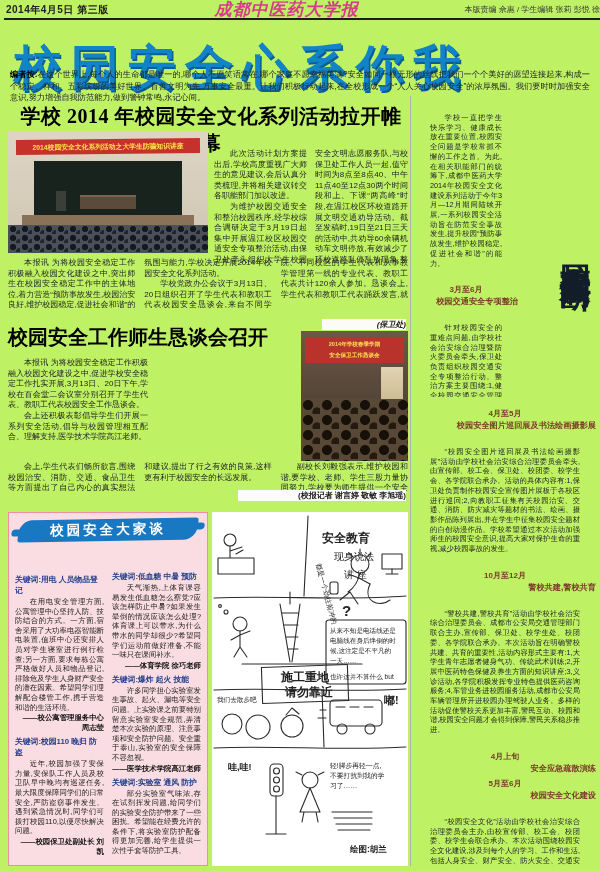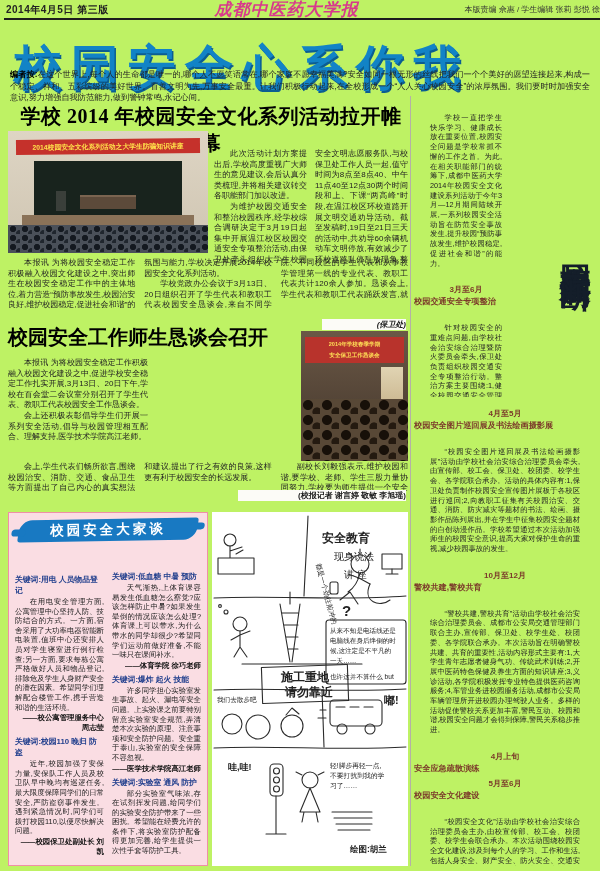--- a/index.html
+++ b/index.html
@@ -45,21 +45,21 @@
       font-family:"Liberation Serif",serif;font-size:20px;font-weight:bold;color:#000;}
   .a2-photo{position:absolute;top:331px;left:301px;width:107px;height:130px;background:linear-gradient(#6b5846,#40342a);overflow:hidden;}
   .p2-banner{position:absolute;top:6px;left:4px;right:4px;height:24px;background:#b8332c;color:#ffdf56;
       font-size:5.6px;font-weight:bold;text-align:center;line-height:11px;padding-top:2px;overflow:hidden;}
   .p2-window{position:absolute;top:36px;right:5px;width:22px;height:38px;background:linear-gradient(#efe3c0,#d8c49a);opacity:.9;}
   .p2-aud{position:absolute;bottom:0;left:0;right:0;height:62px;background-color:#584836;
       background-image:radial-gradient(circle at 7px 6px,#171009 4.6px,transparent 5.4px),
                        radial-gradient(circle at 16px 13px,#241a10 4.2px,transparent 5px);
       background-size:19px 15px;}
   .a2-side{position:absolute;top:358px;left:8px;width:288px;height:101px;}
-  .a2-bottom{position:absolute;top:462px;left:8px;width:400px;height:41px;}
+  .a2-bottom{position:absolute;top:462px;left:8px;width:400px;height:41px;font-family:Liberation Serif, serif;}
   .a2-byline{position:absolute;top:490px;left:238px;width:168px;}
   
   .talk-box{position:absolute;top:512px;left:8px;width:200px;height:354px;background:#fadde3;
       border:1px solid #ef8fa6;box-sizing:border-box;overflow:hidden;}
   .talk-banner{position:relative;margin:6px 10px 4px 10px;height:22px;background:#1879c2;
       border-radius:12px 3px 12px 3px;transform:skewX(-10deg) rotate(-1deg);}
   .talk-banner:before{content:"";position:absolute;left:-7px;top:9px;width:14px;height:7px;background:#1879c2;border-radius:4px;}
   .talk-banner:after{content:"";position:absolute;right:-7px;top:5px;width:14px;height:7px;background:#1879c2;border-radius:4px;}
   .talk-banner span{display:block;transform:skewX(10deg);color:#fff;font-weight:bold;font-size:13.5px;
       letter-spacing:3px;text-align:center;line-height:22px;font-family:"Liberation Serif",serif;}
@@ -73,21 +73,21 @@
   .ck{stroke:#2b2b2b;fill:none;stroke-width:1.1;stroke-linecap:round;stroke-linejoin:round;}
   .ctx{fill:#222;font-family:"Liberation Sans",sans-serif;}
   
   .rc-vtitle{position:absolute;top:90px;left:519px;width:78px;height:314px;
       writing-mode:vertical-rl;text-orientation:upright;text-align:center;
       font-family:"DejaVu Serif",serif;font-weight:900;font-size:31px;letter-spacing:2px;color:#141e2a;}
   .rc-narrow{position:absolute;top:97px;left:414px;width:104px;height:300px;overflow:hidden;}
   .rc-wide{position:absolute;top:404px;left:414px;width:182px;height:462px;overflow:hidden;}
   .rc p{margin:16px;text-indent:2em;text-align:justify;font-size:7.3px;line-height:9.7px;color:#222;}
   .rc-sec-date{margin:4px 0 0 0;text-align:center;font-size:8px;font-weight:bold;color:#7b3a2a;}
-  .rc-sec-title{margin:1px 0 2px 0;text-align:left;font-size:8.2px;font-weight:bold;color:#7b3a2a;}
+  .rc-sec-title{margin:1px 0 2px 0;text-align:right;font-size:8.2px;font-weight:bold;color:#7b3a2a;}
 </style>
 </head>
 <body>
 
 <div class="page">
 
   <div class="topbar">
     <span class="date">2014年4月5日  第三版</span>
     <span class="masthead">成都中医药大学报</span>
     <span class="editors">本版责编  佘惠 / 学生编辑  张莉  彭悦  徐珊珊</span>

